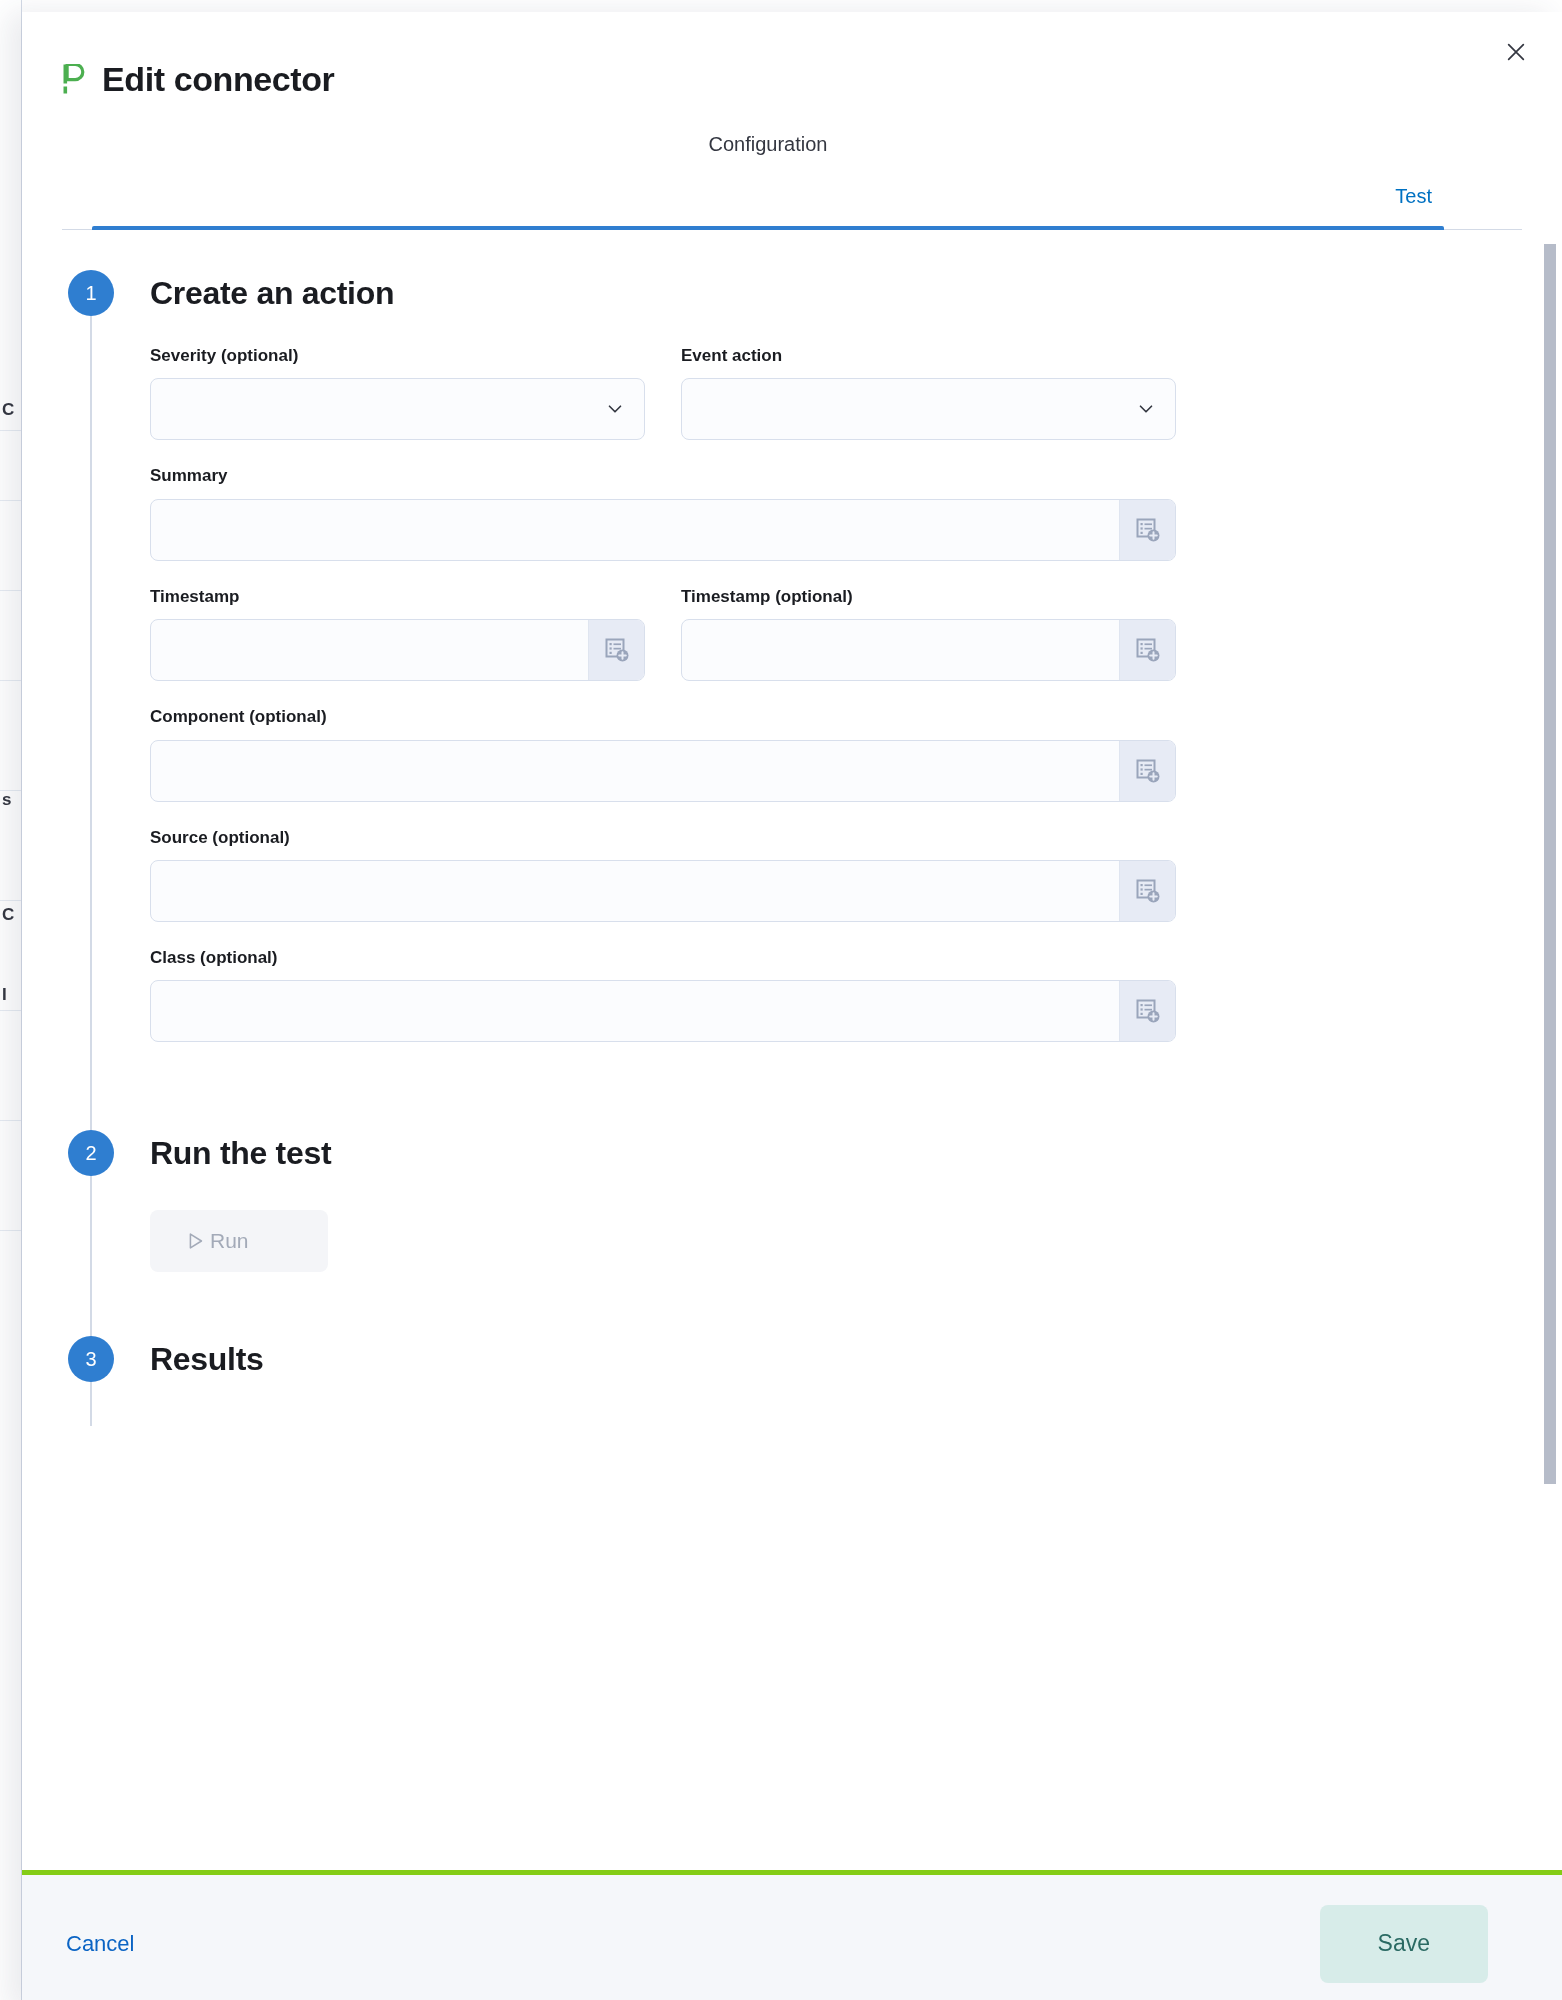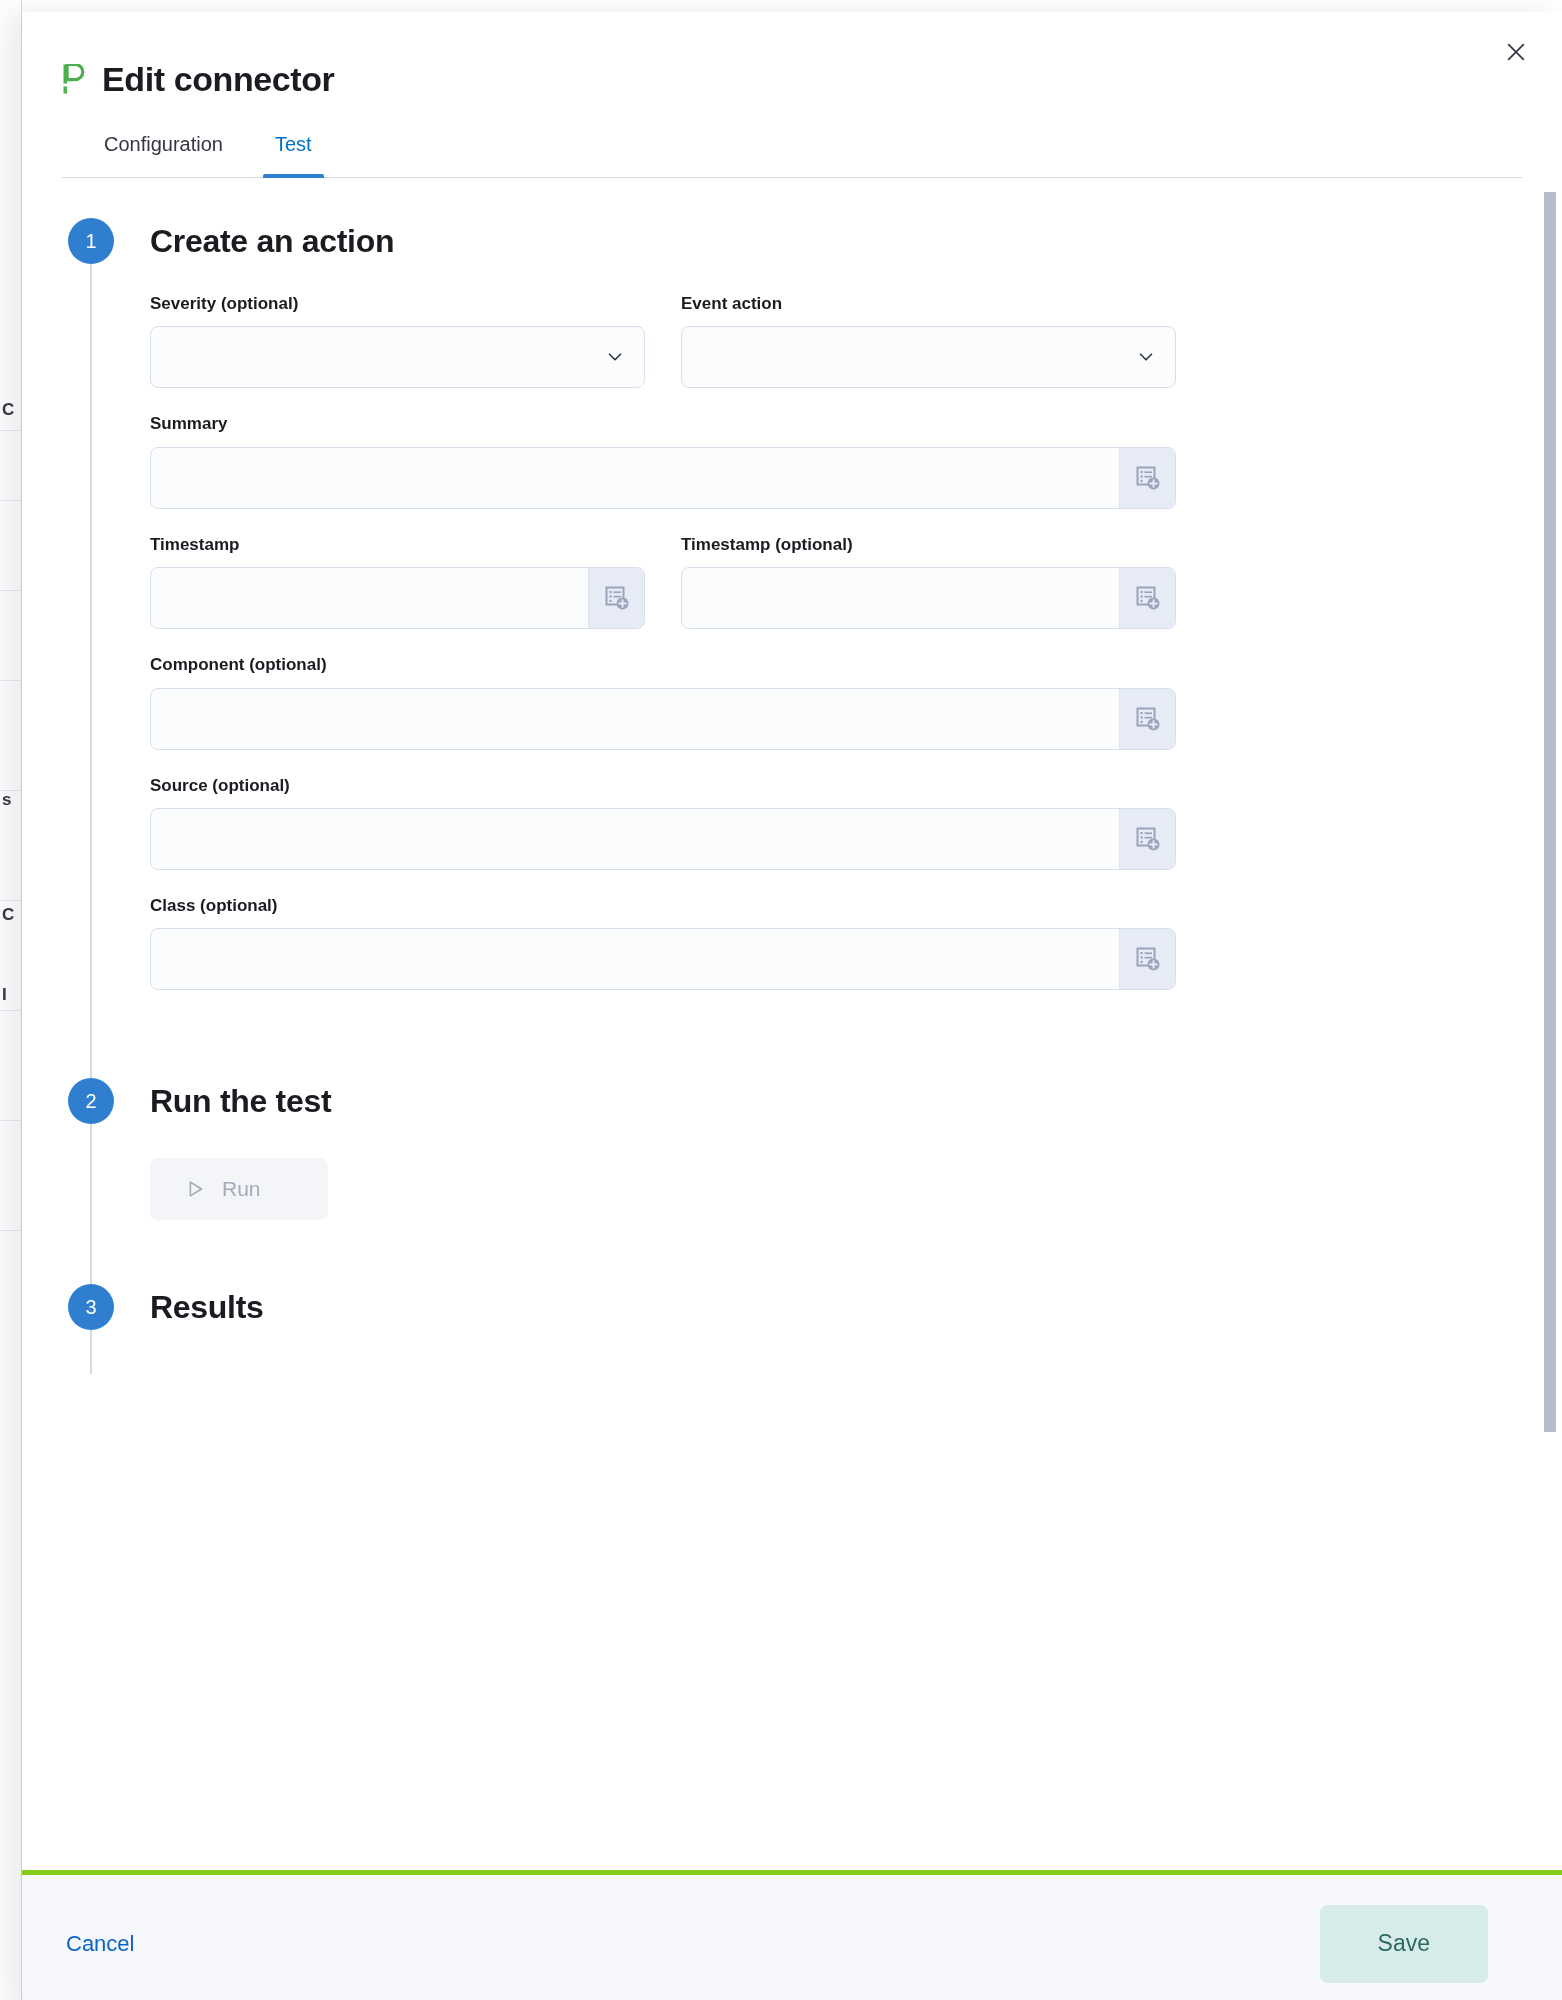--- a/index.html
+++ b/index.html
@@ -105,20 +105,21 @@
   #close-btn svg { width: 22px; height: 22px; }
 
   
   #tabs {
     position: relative;
     display: flex;
     gap: 0;
     padding: 0 40px;
     margin-top: 24px;
     background: #fff;
+    flex-direction: column;
   }
   #tabs::after {
     content: "";
     position: absolute;
     left: 0; right: 0; bottom: 0;
     height: 1px;
     background: #d3dae6;
   }
   .tab {
     position: relative;
@@ -260,21 +261,21 @@
   #run-btn {
     margin-top: 34px;
     height: 62px;
     min-width: 178px;
     padding: 0 34px;
     background: #f4f5f8;
     border: none;
     border-radius: 8px;
     display: inline-flex;
     align-items: center;
-    gap: 16px;
+    gap: 4px;
     font-family: inherit;
     font-size: 21px;
     color: #a3aab8;
     cursor: not-allowed;
   }
   #run-btn svg { width: 22px; height: 22px; }
 
   
   #scrollbar-track {
     position: absolute;

